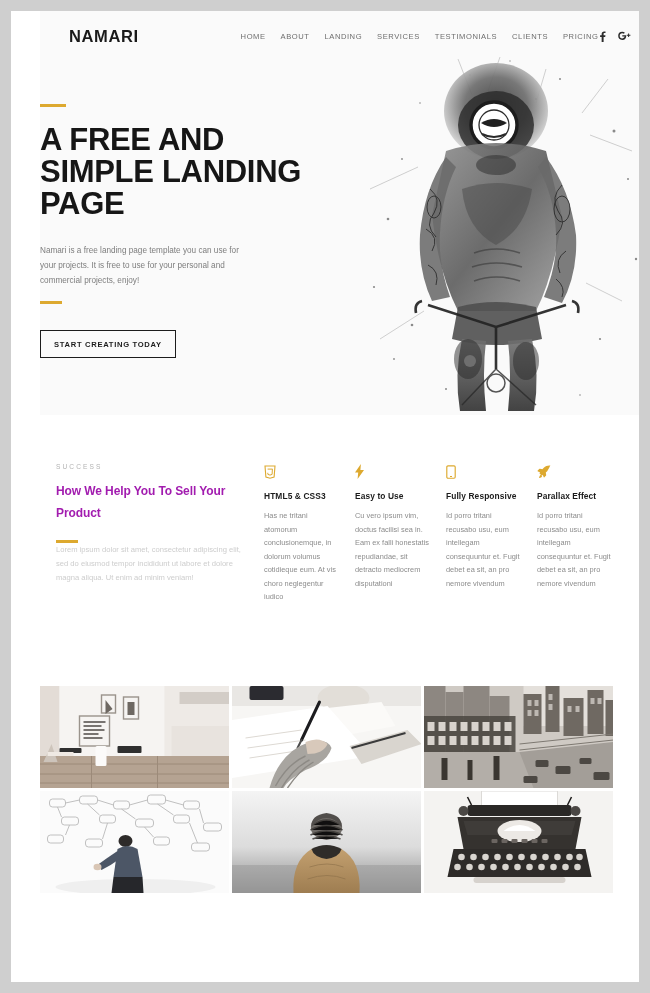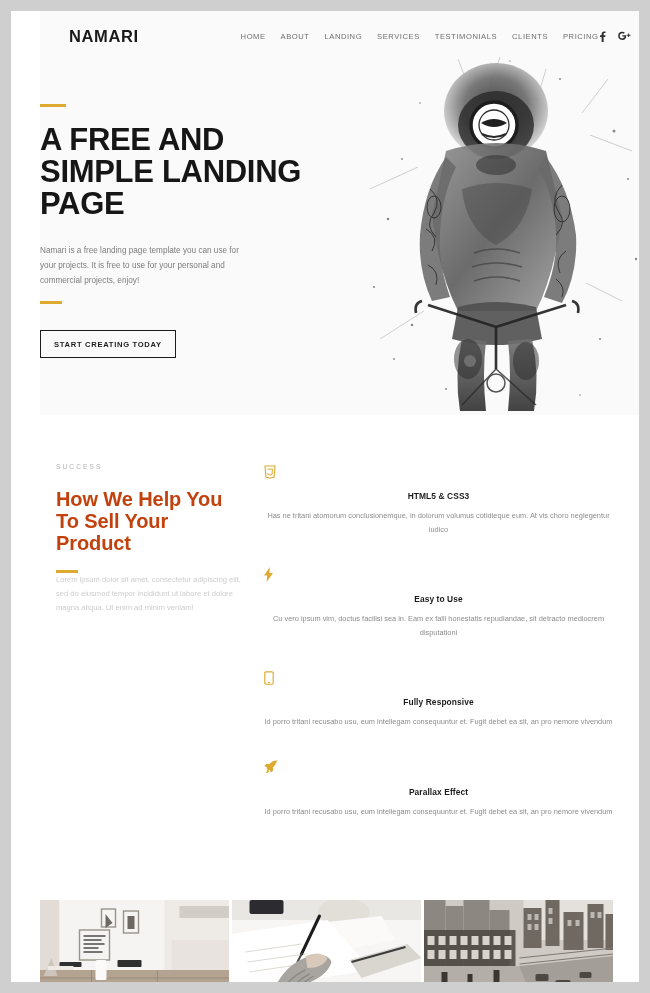--- a/index.html
+++ b/index.html
@@ -151,45 +151,44 @@
   .features-intro { width: 186px; flex: none; }
 
   .eyebrow {
     font-size: 6.6px;
     letter-spacing: 2.1px;
     color: #b3b3b3;
     text-transform: uppercase;
   }
 
   .section-title {
-    margin-top: 18px;
-    font-size: 20px;
+    margin-top: 10px;
+    font-size: 12px;
     line-height: 22px;
     font-weight: bold;
-    color: #c2410c;
+    color: #a21caf;
     letter-spacing: -0.1px;
   }
 
   .features-intro .rule-sm { margin-top: 16px; }
 
   .intro-text {
     margin-top: 0;
     font-size: 7.6px;
     line-height: 14px;
     color: #cdcdcd;
   }
 
   .features-grid {
     margin-left: 22px;
     flex: 1;
     display: grid;
-    grid-template-columns: 1fr;
+    grid-template-columns: 1fr 1fr 1fr 1fr;
     column-gap: 15px;
     row-gap: 30px;
-    text-align: center;
   }
 
   .feature-item { width: 100%; }
 
   .feature-icon {
     height: 17px;
     color: #dda92f;
     display: flex;
     align-items: center;
   }

